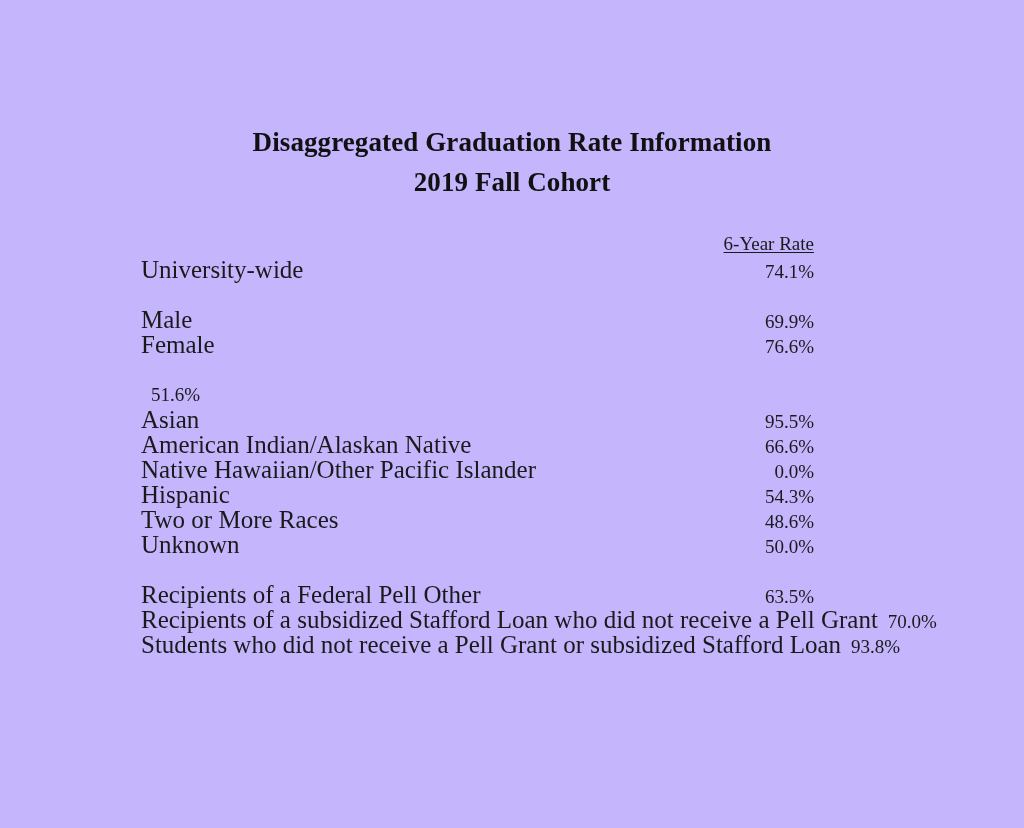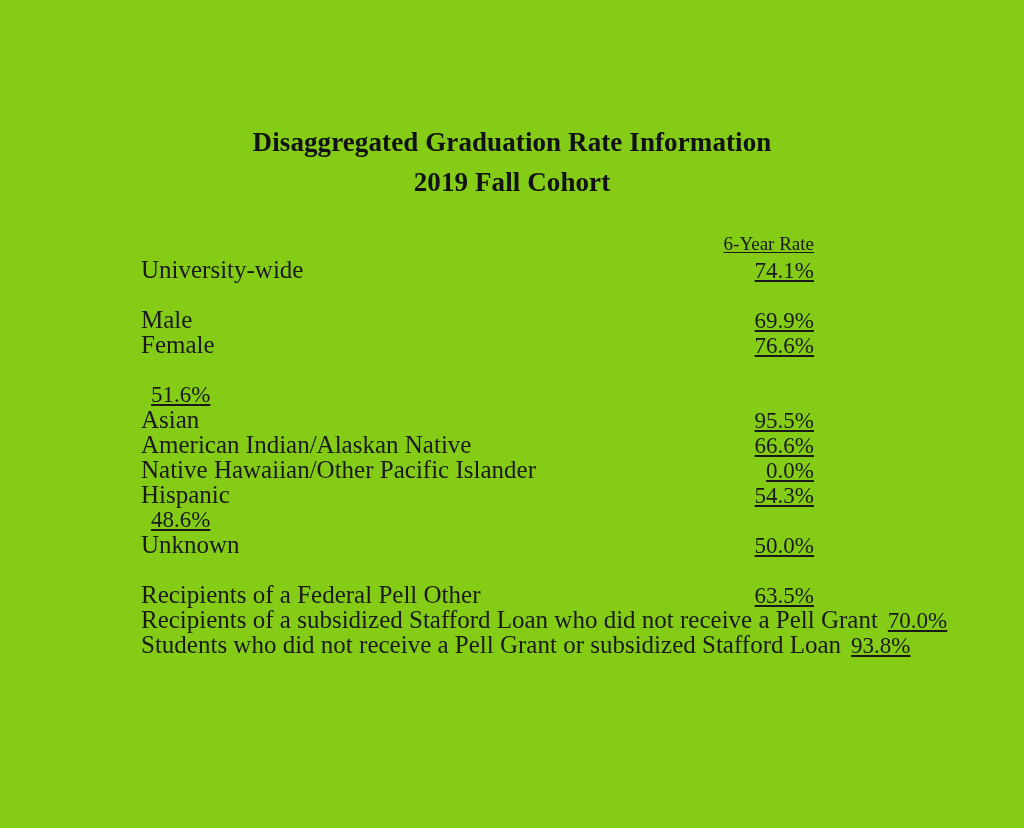--- a/index.html
+++ b/index.html
@@ -12,21 +12,21 @@
     height: 828px;
     position: relative;
     font-family: "Liberation Serif", "DejaVu Serif", serif;
     color: #1a1a1a;
     overflow: hidden;
   }
 
   .page {
     position: absolute;
     inset: 0;
-    background: #84cc16;
+    background: #c4b5fd;
     padding-left: 12px;
   }
 
   
   .title-block {
     position: absolute;
     top: 122px;
     left: 0;
     width: 1024px;
     text-align: center;
@@ -53,27 +53,26 @@
     justify-content: space-between;
     height: 25px;
   }
   .row .label {
     font-size: 25px;
     line-height: 25px;
     white-space: nowrap;
     color: #1a1a1a;
   }
   .row .value {
-    font-size: 23px;
+    font-size: 19px;
     line-height: 25px;
     white-space: nowrap;
     text-align: right;
     color: #1a1a1a;
     padding-left: 10px;
-    text-decoration: underline;
   }
 
   
   .header-row {
     display: flex;
     justify-content: flex-end;
     height: 25px;
   }
   .header-row .col-head {
     font-size: 19px;
@@ -141,20 +140,21 @@
       </div>
       <div class="row">
         <span class="label">Native Hawaiian/Other Pacific Islander</span>
         <span class="value">0.0%</span>
       </div>
       <div class="row">
         <span class="label">Hispanic</span>
         <span class="value">54.3%</span>
       </div>
       <div class="row">
+        <span class="label">Two or More Races</span>
         <span class="value">48.6%</span>
       </div>
       <div class="row">
         <span class="label">Unknown</span>
         <span class="value">50.0%</span>
       </div>
     </div>
 
     <div class="group-gap"></div>
 

